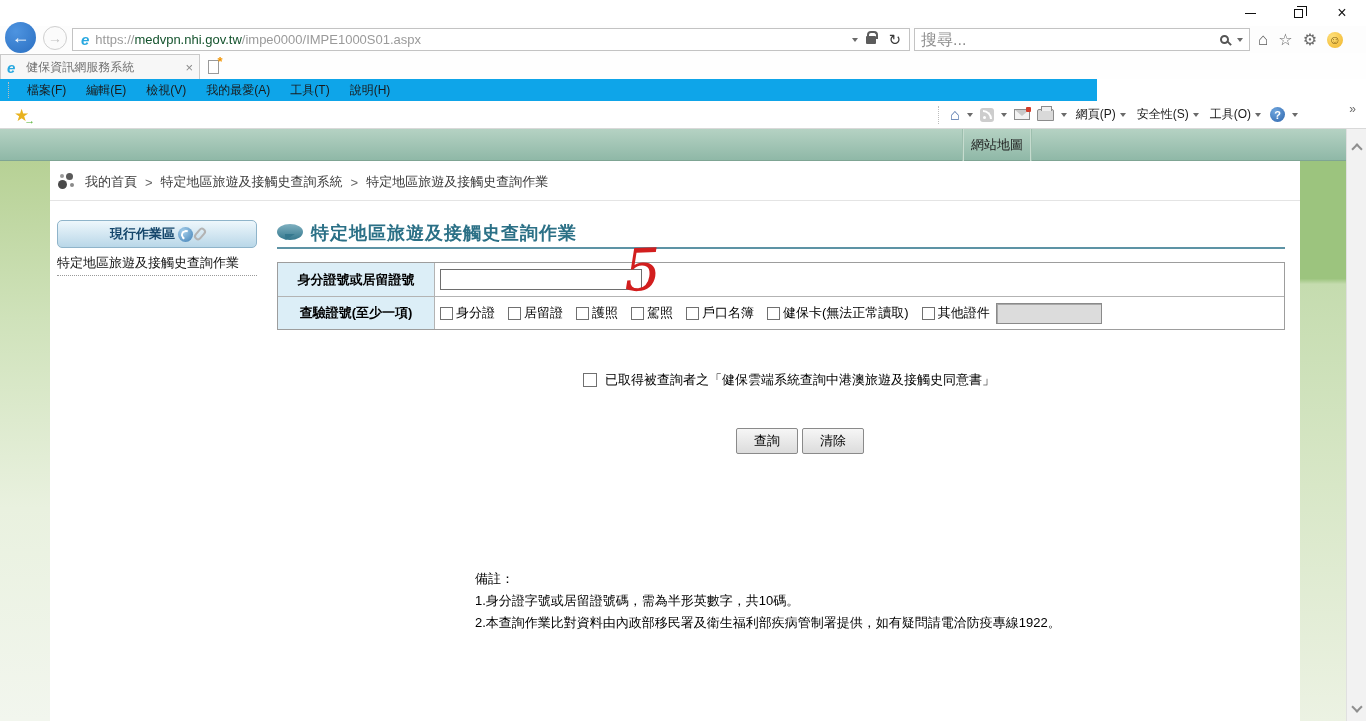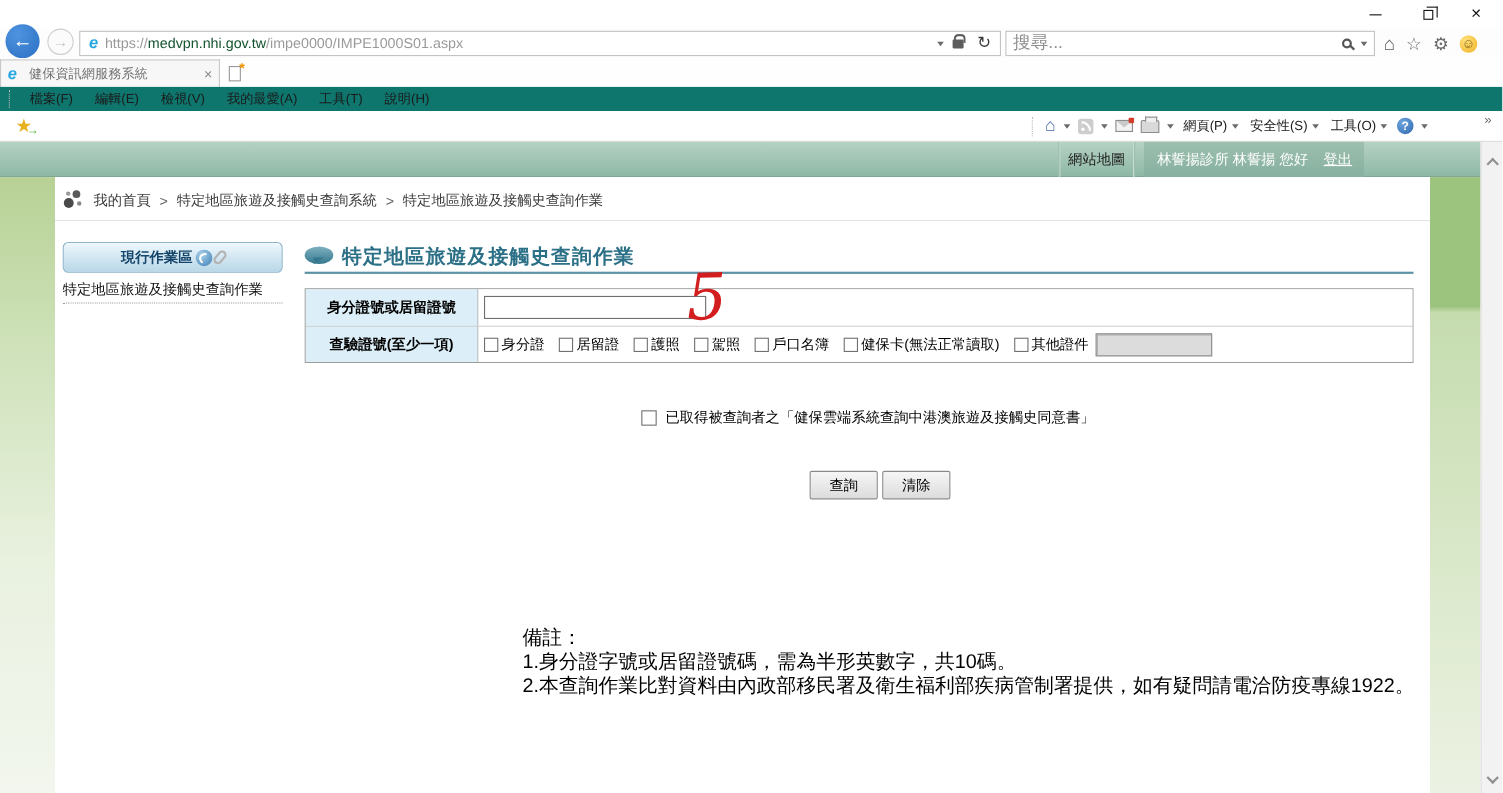--- a/index.html
+++ b/index.html
@@ -38,21 +38,21 @@
   .q-smile { width:16px; height:16px; border-radius:50%; background:radial-gradient(circle at 35% 30%, #ffe07a, #f0b429); color:#7c5a12; font-size:12px; display:flex; align-items:center; justify-content:center; }
 
   .tab-row { position:absolute; left:0; top:53px; width:1366px; height:26px; background:#fefefe; }
   .tab { position:absolute; left:0; top:1px; width:200px; height:25px; background:#f7f7f7; border:1px solid #c9c9c9; border-bottom:none; display:flex; align-items:center; padding:0 6px; }
   .tab-title { flex:1; font-size:12px; color:#737373; white-space:nowrap; overflow:hidden; margin-left:5px; }
   .tab-close { color:#8a8a8a; font-size:13px; margin-left:4px; }
   .newtab { position:absolute; left:203px; top:4px; width:20px; height:20px; display:flex; align-items:center; justify-content:center; }
   .page-ic { width:11px; height:14px; border:1px solid #9a9a9a; background:#fff; position:relative; }
   .page-ic:after { content:'*'; position:absolute; top:-7px; right:-5px; color:#f29400; font-size:13px; font-weight:bold; }
 
-  .menu-bar { position:absolute; left:0; top:79px; width:1366px; height:22px; background:#0f766e; display:flex; align-items:center; }
+  .menu-bar { position:absolute; left:0; top:79px; width:1097px; height:22px; background:#0ea5e9; display:flex; align-items:center; }
   .grip { width:1px; height:16px; border-left:1px dotted #bdbdbd; margin:0 8px 0 8px; }
   .menu-item { padding:2px 10px; font-size:12px; color:#1a1a1a; }
 
   .cmd-bar { position:absolute; left:0; top:101px; width:1366px; height:28px; background:#fff; border-bottom:1px solid #d9d9d9; }
   .fav-star { position:absolute; left:14px; top:4px; font-size:17px; color:#e8b21e; }
   .fav-star:after { content:'\2192'; position:absolute; right:-6px; bottom:0px; color:#4caf2a; font-size:11px; font-weight:bold; }
   .cmd-right { position:absolute; left:938px; top:0; height:27px; display:flex; align-items:center; gap:7px; }
   .cmd-sep { width:1px; height:18px; border-left:1px dotted #bdbdbd; margin-right:4px; }
   .cmd-home { font-size:16px; color:#4a6ea8; }
   .rss-ic { width:14px; height:14px; background:#cdcdcd; border-radius:3px; position:relative; }
@@ -116,21 +116,21 @@
   .other-input { width:106px; height:21px; background:#dcdcdc; border:1px solid #8a8a8a; box-shadow:inset 1px 1px 0 #a8a8a8; margin-left:6px; }
 
   .red5 { position:absolute; left:574px; top:80px; font-family:"DejaVu Serif","Liberation Serif",serif; font-style:italic; font-size:58px; color:#d21e1e; line-height:1; transform:rotate(-2deg); z-index:5; }
 
   .consent { position:absolute; left:533px; top:210px; display:flex; align-items:center; gap:8px; font-size:13px; color:#000; }
   .consent .cb { width:14px; height:14px; }
 
   .btn-row { position:absolute; left:686px; top:267px; display:flex; gap:4px; }
   .g-btn { min-width:62px; height:26px; border:1px solid #8a8a8a; background:linear-gradient(#f6f6f6,#dcdcdc); font-family:inherit; font-size:13px; color:#000; padding:0 14px; border-radius:2px; }
 
-  .notes { position:absolute; left:425px; top:407px; font-size:18px; color:#000; line-height:22px; }
+  .notes { position:absolute; left:425px; top:407px; font-size:13px; color:#000; line-height:22px; }
 
   
   .scrollbar { position:absolute; left:1346px; top:129px; width:20px; height:592px; background:#f2f2f2; border-left:1px solid #e0e0e0; }
   .sb-up, .sb-down { position:absolute; left:6px; width:8px; height:8px; border-left:2px solid #8f8f8f; border-top:2px solid #8f8f8f; }
   .sb-up { top:16px; transform:rotate(45deg); }
   .sb-down { bottom:10px; transform:rotate(225deg); }
 </style>
 </head>
 <body>
 
@@ -220,24 +220,20 @@
           <span class="caret sm"></span>
         </span>
       <span class="help-ic">?</span>
         <span class="caret sm"></span>
     </div>
     <span class="overflow">»</span>
   </div>
 
   <div class="band">
     <div class="sitemap">網站地圖</div>
-    <div class="userpanel">
-      <span>林誓揚診所 林誓揚 您好</span>
-      <span class="logout">登出</span>
-    </div>
   </div>
 
   <div class="page-bg"></div>
   <div class="strip-left"></div>
   <div class="strip-right"></div>
 
   <div class="content">
 
     <div class="breadcrumb">
       <span class="dots-ic">

